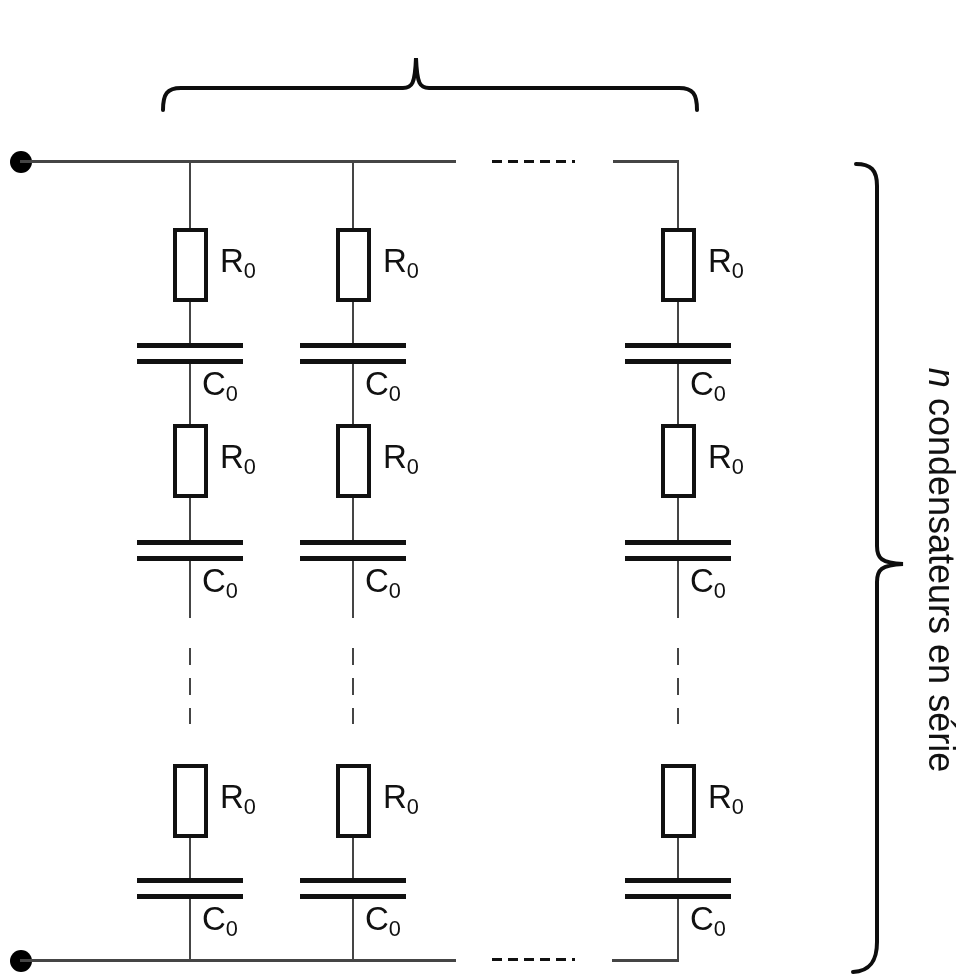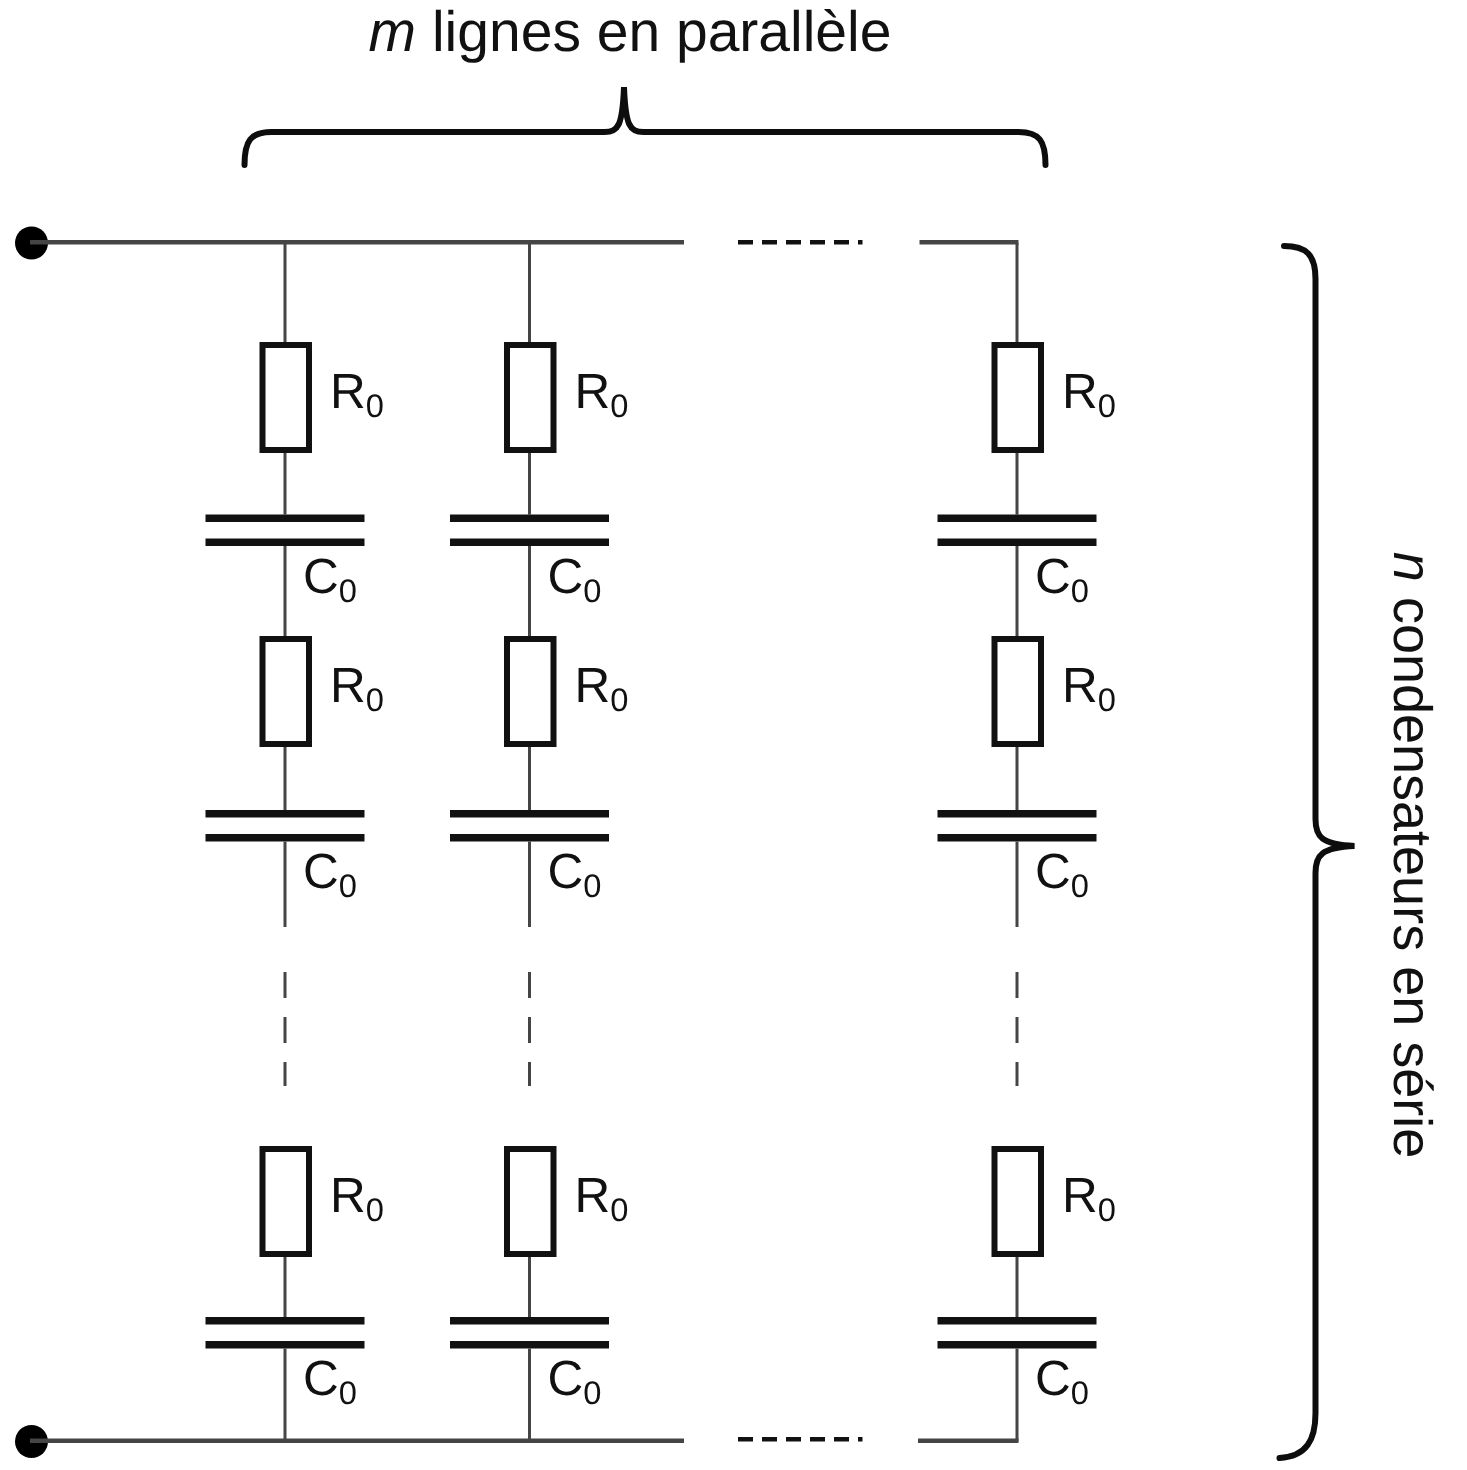--- a/index.html
+++ b/index.html
@@ -32,23 +32,20 @@
   .side-caption{
     position:absolute;left:642px;top:551px;width:600px;height:38px;
     font-size:36px;transform:rotate(90deg);transform-origin:center;}
   .brace-layer{position:absolute;left:0;top:0;pointer-events:none;}
 </style>
 </head>
 <body>
 
 <div class="canvas">
 
-  <div class="caption" style="left:140px;top:2px;width:560px;">
-    <span class="var">m</span><span>lignes en parallèle</span>
-  </div>
 
   <div class="caption side-caption">
     <span class="var">n</span><span>condensateurs en série</span>
   </div>
 
   <svg class="brace-layer" width="978" height="980" viewBox="0 0 978 980">
     <path d="M 163 110 C 163 94 167 88 181 88 L 403 88 C 412 88 415 84 416 58
              C 417 84 420 88 429 88 L 679 88 C 693 88 697 94 697 110" fill="none" stroke="#0d0d0d" stroke-width="4" stroke-linecap="round"></path>
     <path d="M 856 164 C 871 164 877 170 877 186 L 877 546 C 877 558 881 563 903 564
              C 881 565 877 570 877 582 L 877 942 C 877 960 871 971 853 972" fill="none" stroke="#0d0d0d" stroke-width="4" stroke-linecap="round"></path>

